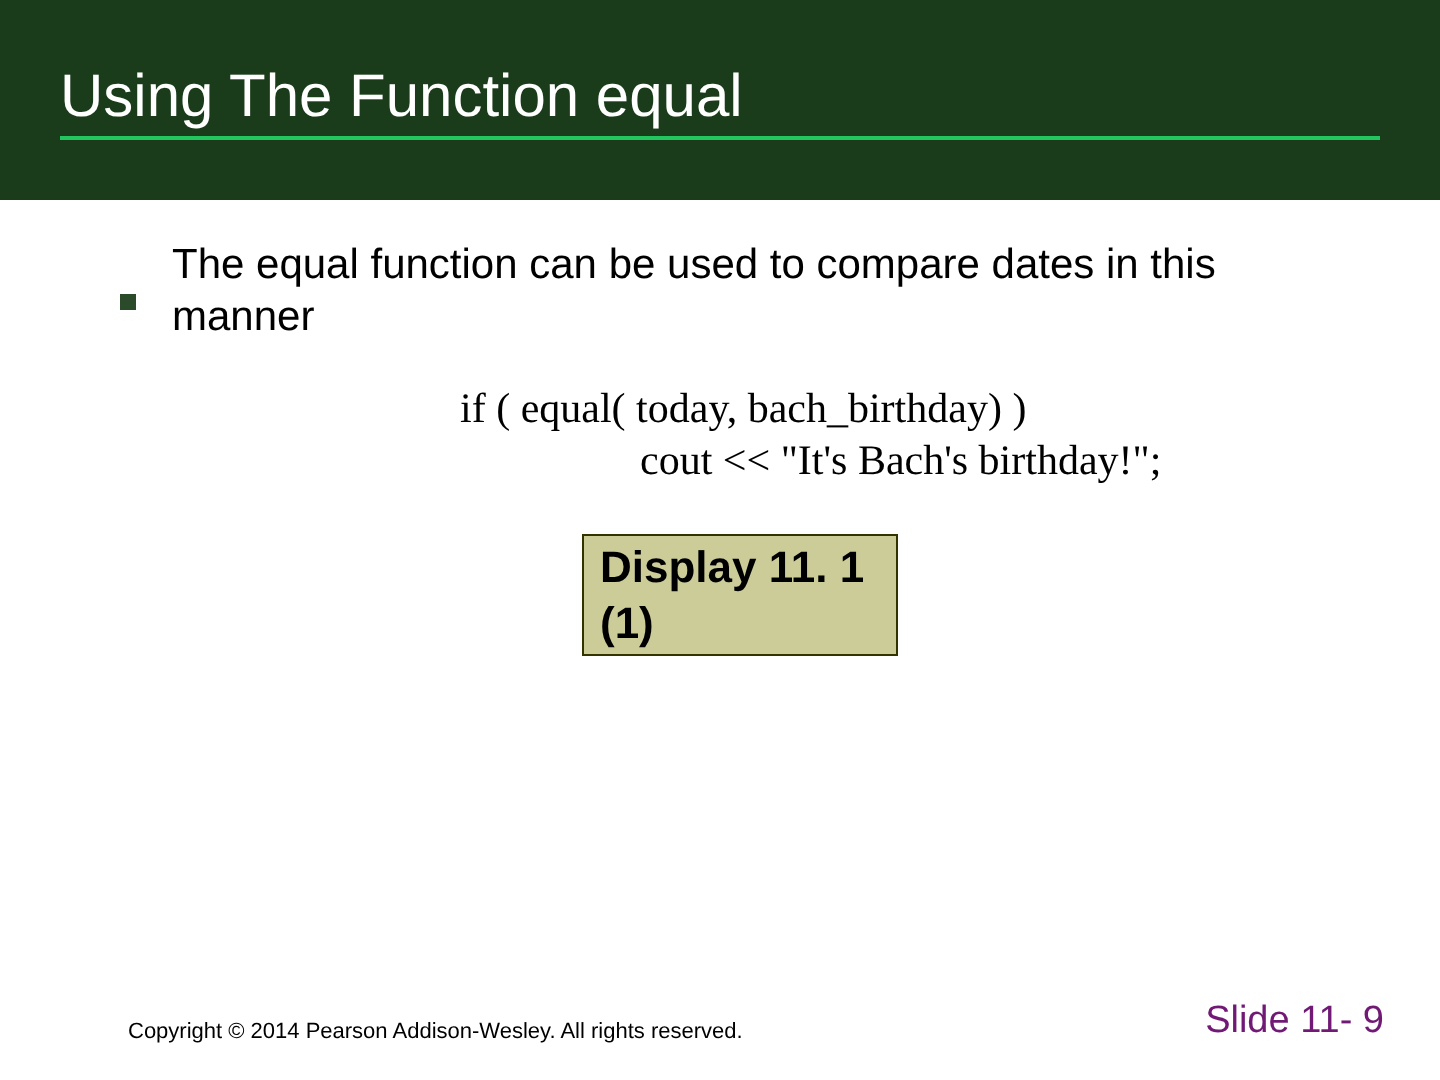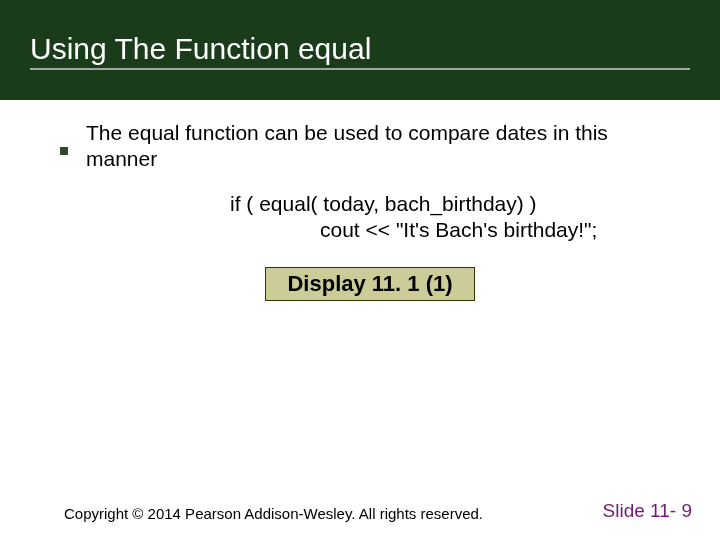--- a/index.html
+++ b/index.html
@@ -17,21 +17,21 @@
     height: 100px;
     position: relative;
   }
   .title-text {
     position: absolute;
     left: 30px;
     bottom: 30px;
     font-size: 30px;
     font-weight: normal;
     color: #ffffff;
-    border-bottom: 2px solid #a3a3a3;
+    border-bottom: 2px solid #22c55e;
     padding-bottom: 2px;
     width: 660px;
   }
   .body {
     padding: 20px 40px 0 60px;
     color: #000000;
     font-size: 21px;
     line-height: 1.25;
   }
   .bullet-row {
@@ -45,26 +45,26 @@
     background: #2a4a2a;
     margin-right: 18px;
     margin-top: 9px;
     flex-shrink: 0;
   }
   .bullet-text { flex: 1; }
   .code-block {
     margin: 18px 0 6px 170px;
     font-size: 21px;
     line-height: 1.25;
+    font-family: Liberation Serif, serif;
   }
   .code-line2 { margin-left: 90px; }
   .displays {
     margin: 24px auto 0 auto;
-    width: 210px;
-    text-align: center;
+    width: 158px;
   }
   .display-box {
     background: #cccc99;
     border: 1.5px solid #333300;
     font-size: 22px;
     font-weight: bold;
     color: #000000;
     padding: 2px 8px;
     margin-bottom: 0;
   }
@@ -72,21 +72,21 @@
     position: absolute;
     bottom: 18px;
     left: 0;
     width: 100%;
     display: flex;
     justify-content: space-between;
     align-items: flex-end;
     padding: 0 28px 0 64px;
   }
   .copyright {
-    font-size: 15px;
+    font-size: 11px;
     color: #000000;
   }
   .slide-num {
     font-size: 19px;
     font-weight: normal;
     color: #701a75;
   }
 </style>
 </head>
 <body>

